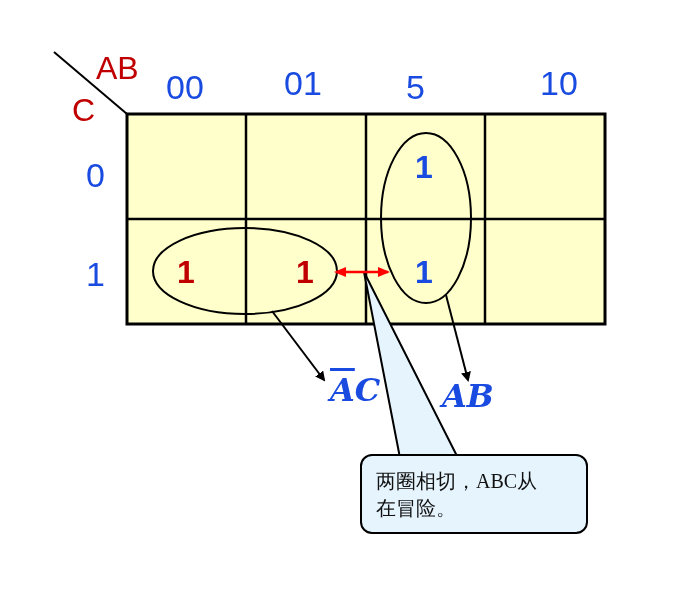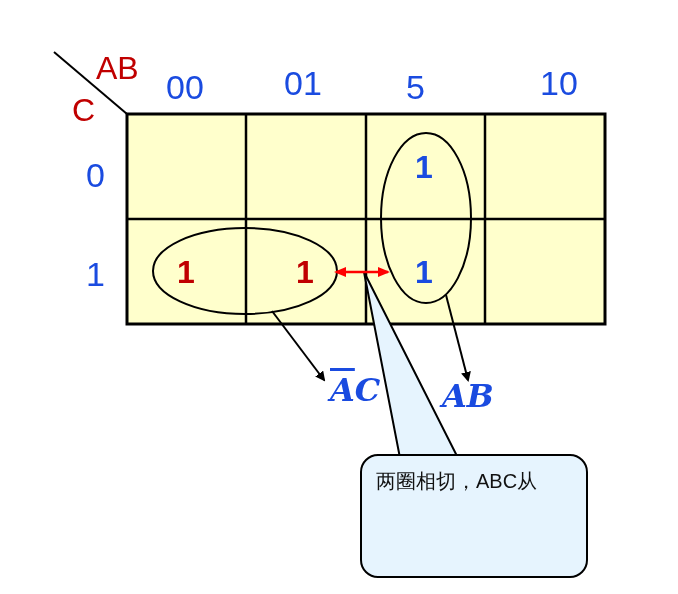--- a/index.html
+++ b/index.html
@@ -6,23 +6,23 @@
   body { width:678px; height:594px; position:relative; overflow:hidden; font-family:"Liberation Sans", sans-serif; }
   .lbl { position:absolute; font-family:"Liberation Sans", sans-serif; line-height:1; white-space:nowrap; }
   .var { color:#c00000; font-size:32px; }
   .code { color:#1a4be0; font-size:34px; }
   .one { position:absolute; font-weight:bold; font-size:32px; line-height:1; font-family:"Liberation Sans", sans-serif; }
   .one.red { color:#c00000; }
   .one.blue { color:#1a4be0; }
   .term { position:absolute; color:#1a4be0; font-family:"DejaVu Serif", serif; font-style:italic; font-size:32px; line-height:1;font-weight:bold; }
   .bar { text-decoration:overline; }
   svg.layer { position:absolute; left:0; top:0; }
-  .callout { position:absolute; left:360px; top:454px; width:228px; height:124px; box-sizing:border-box;
-    background:#e6f4fe; border:2px solid #000; border-radius:18px; padding:12px 14px;
-    font-family:Liberation Sans, sans-serif; font-size:20px; line-height:27px; color:#111; }
+  .callout { position:absolute; left:360px; top:454px; width:228px; height:80px; box-sizing:border-box;
+    background:#e6f4fe; border:2px solid #000; border-radius:12px; padding:12px 14px;
+    font-family:Liberation Serif, serif; font-size:20px; line-height:27px; color:#111; }
 </style>
 </head>
 <body>
 
 <div class="lbl var" style="left:96px; top:52px;">AB</div>
 <div class="lbl var" style="left:72px; top:94px;">C</div>
 
 <div class="lbl code" style="left:166px; top:70px;">00</div>
 <div class="lbl code" style="left:284px; top:66px;">01</div>
 <div class="lbl code" style="left:406px; top:70px;">5</div>
@@ -68,13 +68,14 @@
 <div class="one red" style="left:296px; top:256px;">1</div>
 <div class="one blue" style="left:415px; top:256px;">1</div>
 
 <div class="term" style="left:330px; top:374px;">
   <span class="bar">A</span><span>C</span>
 </div>
 <div class="term" style="left:442px; top:380px;">AB</div>
 
 <div class="callout">
   <div>两圈相切，ABC从</div>
+  <div>在冒险。</div>
 </div>
 
 </body></html>

